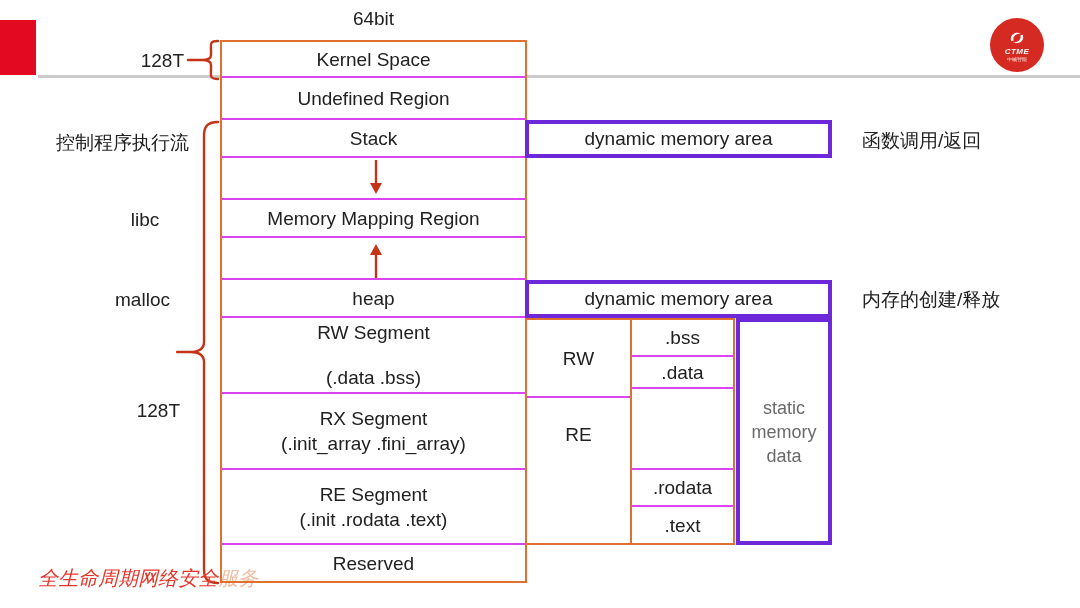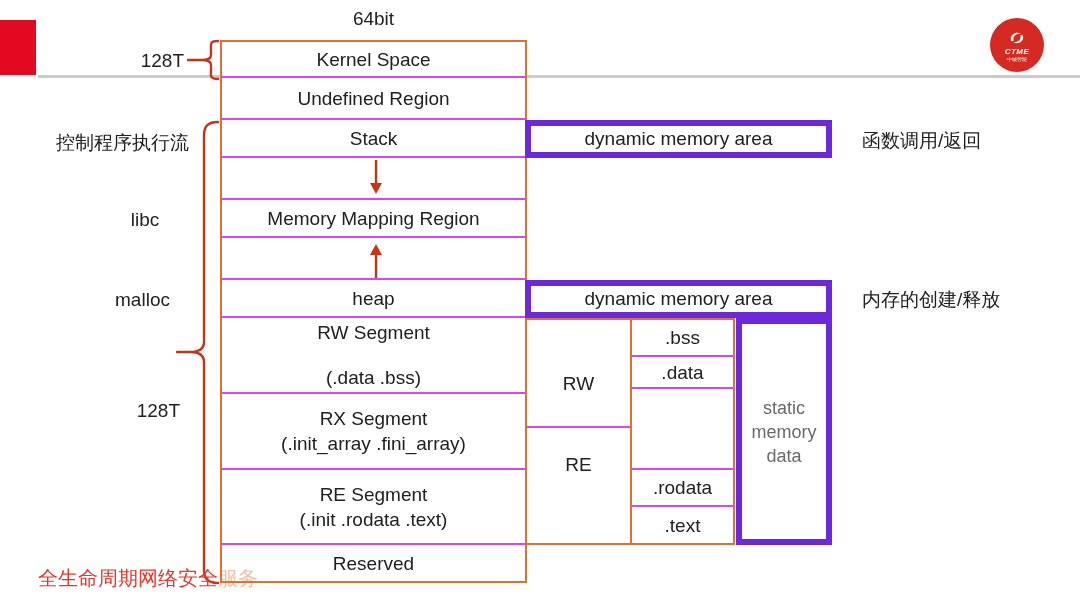--- a/index.html
+++ b/index.html
@@ -14,52 +14,52 @@
   .logo{position:absolute;left:990px;top:18px;width:54px;height:54px;border-radius:50%;
         background:#D42A21;z-index:3;display:flex;flex-direction:column;align-items:center;justify-content:center;}
   .logo svg{display:block;margin-bottom:1px;}
   .logo .brand{color:#fff;font-size:8px;font-weight:bold;font-style:italic;line-height:8px;letter-spacing:.5px;}
   .logo .sub{color:#fff;font-size:5px;line-height:6px;opacity:.9;}
   
   .grp{position:absolute;border:2px solid #E0702F;background:#fff;box-sizing:border-box;z-index:3;}
   .row{box-sizing:border-box;border-bottom:2px solid #d946ef;display:flex;flex-direction:column;
        align-items:center;justify-content:center;font-size:19px;line-height:25px;position:relative;}
   .row:last-child{border-bottom:none;}
-  .cellbox{position:absolute;border:6px solid #6d28d9;background:#fff;box-sizing:border-box;z-index:3;
+  .cellbox{position:absolute;border:4px solid #6d28d9;background:#fff;box-sizing:border-box;z-index:3;
        display:flex;align-items:center;justify-content:center;font-size:19px;}
   
   .main-col{left:220px;top:40px;width:307px;height:543px;}
   .r0{height:36px;} .r1{height:42px;} .r2{height:38px;} .r3{height:42px;}
   .r4{height:38px;} .r5{height:42px;} .r6{height:38px;text-align:right;}
   .r7{height:76px;gap:20px;} .r8{height:76px;} .r9{height:75px;} .r10{height:36px;}
   
   .dyn1{left:525px;top:120px;width:307px;height:38px;}
   .dyn2{left:525px;top:280px;width:307px;height:38px;}
   .perm-col{left:525px;top:318px;width:107px;height:227px;}
-  .p0{height:88px;margin-top:20px;} .p1{height:76px;} .p2{height:73px;}
+  .p0{height:78px;} .p1{height:76px;} .p2{height:73px;}
   .sect-col{left:630px;top:318px;width:105px;height:227px;}
   .s0{height:37px;} .s1{height:32px;} .s2{height:81px;} .s3{height:37px;} .s4{height:36px;}
   .static-col{left:736px;top:318px;width:96px;height:227px;color:#6A6A6A;font-size:18px;
               text-align:center;line-height:24px;}
   .static-col .inner{width:72px;}
   
   .lbl{position:absolute;z-index:4;font-size:19px;color:#212121;white-space:nowrap;}
   .lbl-128t-top{left:120px;top:50px;width:64px;text-align:right;}
   .lbl-stack-note{left:56px;top:130px;width:150px;}
   .lbl-libc{left:110px;top:209px;width:70px;text-align:center;}
   .lbl-malloc{left:105px;top:289px;width:75px;text-align:center;}
   .lbl-128t-bot{left:116px;top:400px;width:64px;text-align:right;}
   .lbl-title{left:220px;top:8px;width:307px;text-align:center;}
   .lbl-fn{left:862px;top:128px;}
   .lbl-mem{left:862px;top:287px;}
   
   .brace{position:absolute;z-index:2;}
   .arrow{position:absolute;z-index:4;}
   
-  .footer{position:absolute;left:38px;top:565px;z-index:5;font-size:20px;color:#E8352A;white-space:nowrap;}
+  .footer{position:absolute;left:38px;top:565px;z-index:5;font-size:20px;color:#E8352A;white-space:nowrap;font-style:italic;}
   .footer .fade{opacity:.45;color:#E0702F;}
 </style>
 </head>
 <body>
 
 <div class="stage">
 
   <div class="red-square"></div>
   <div class="gray-line"></div>
 

